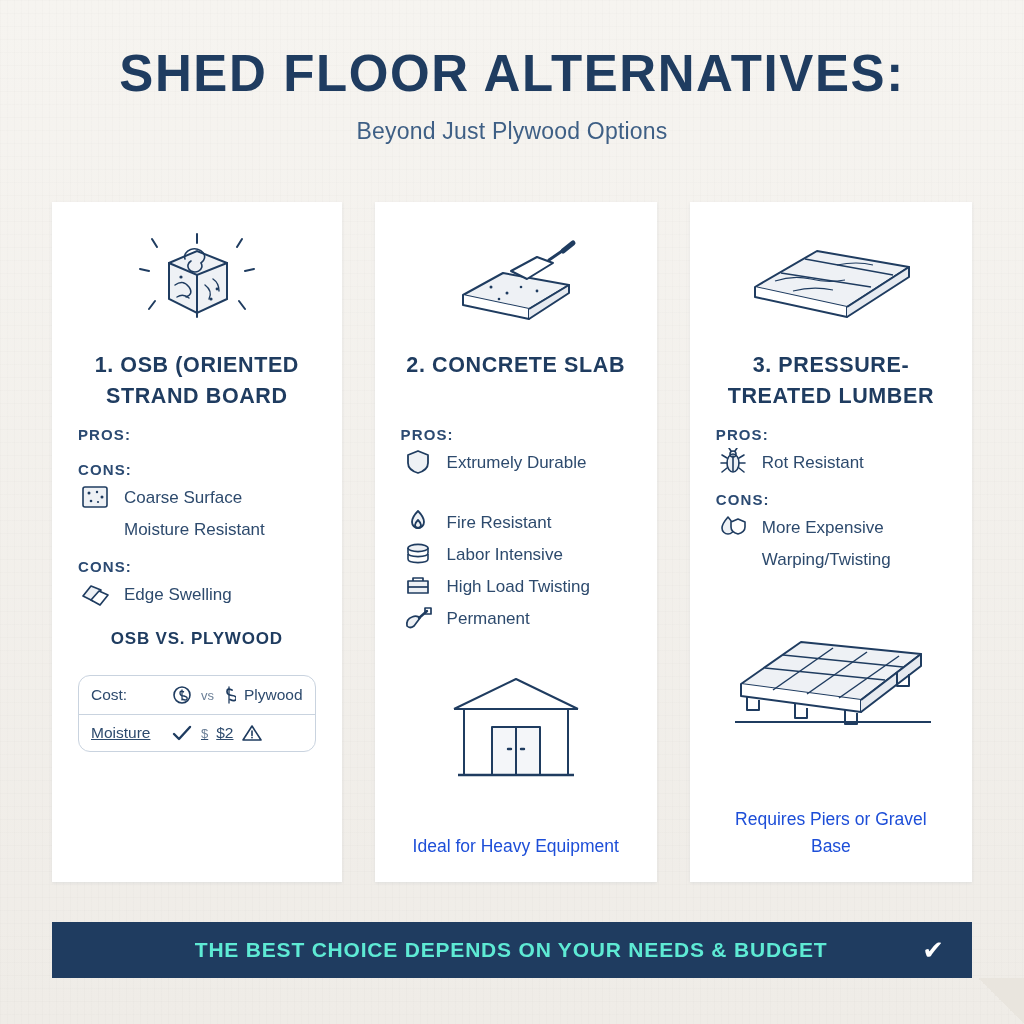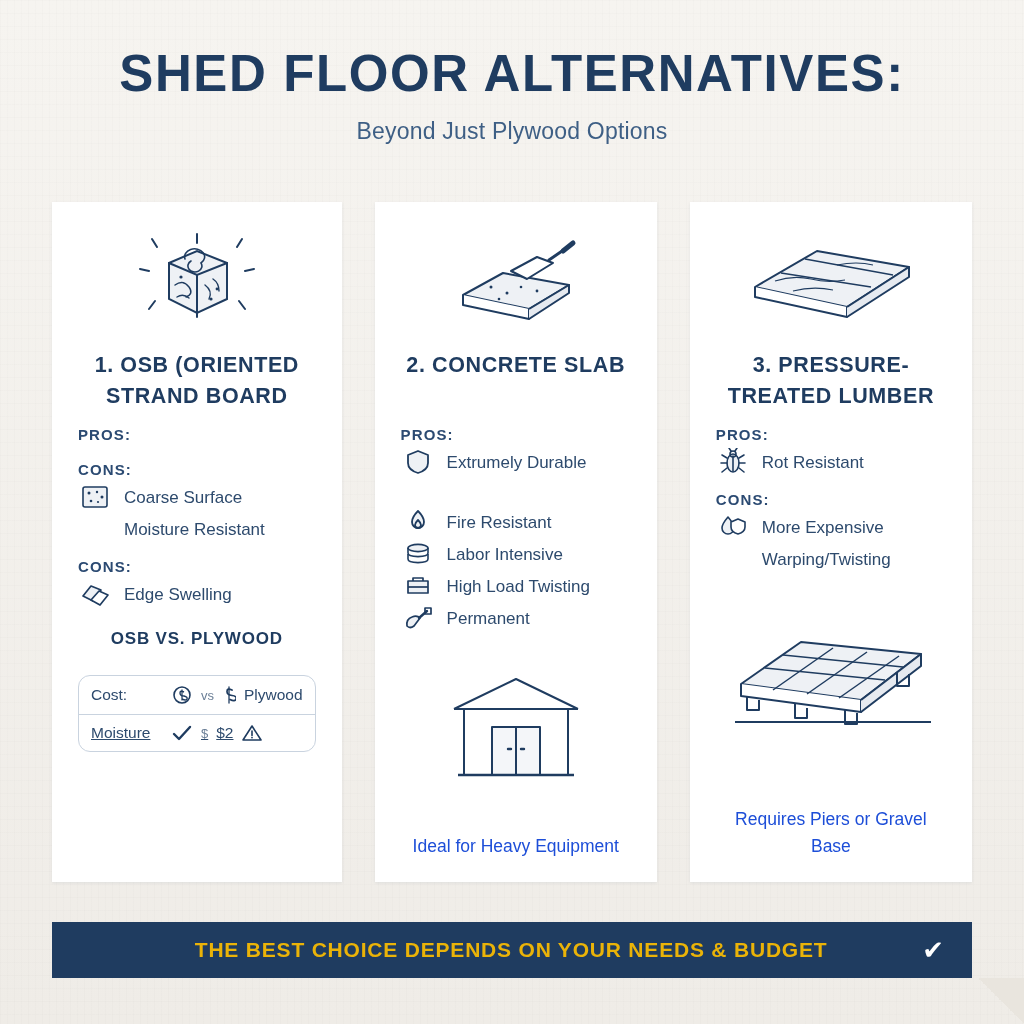--- a/index.html
+++ b/index.html
@@ -179,21 +179,21 @@
     width: 920px;
     height: 56px;
     background: #1f3c60;
     display: flex;
     align-items: center;
     justify-content: center;
     box-sizing: border-box;
     padding: 0 28px;
   }
   .banner-text {
-    color: #eab308;
+    color: #5eead4;
     font-size: 21px;
     font-weight: 700;
     letter-spacing: 0.8px;
     text-transform: uppercase;
     text-align: center;
     flex: 1;
   }
   .banner-check {
     color: #ffffff;
     font-size: 26px;

